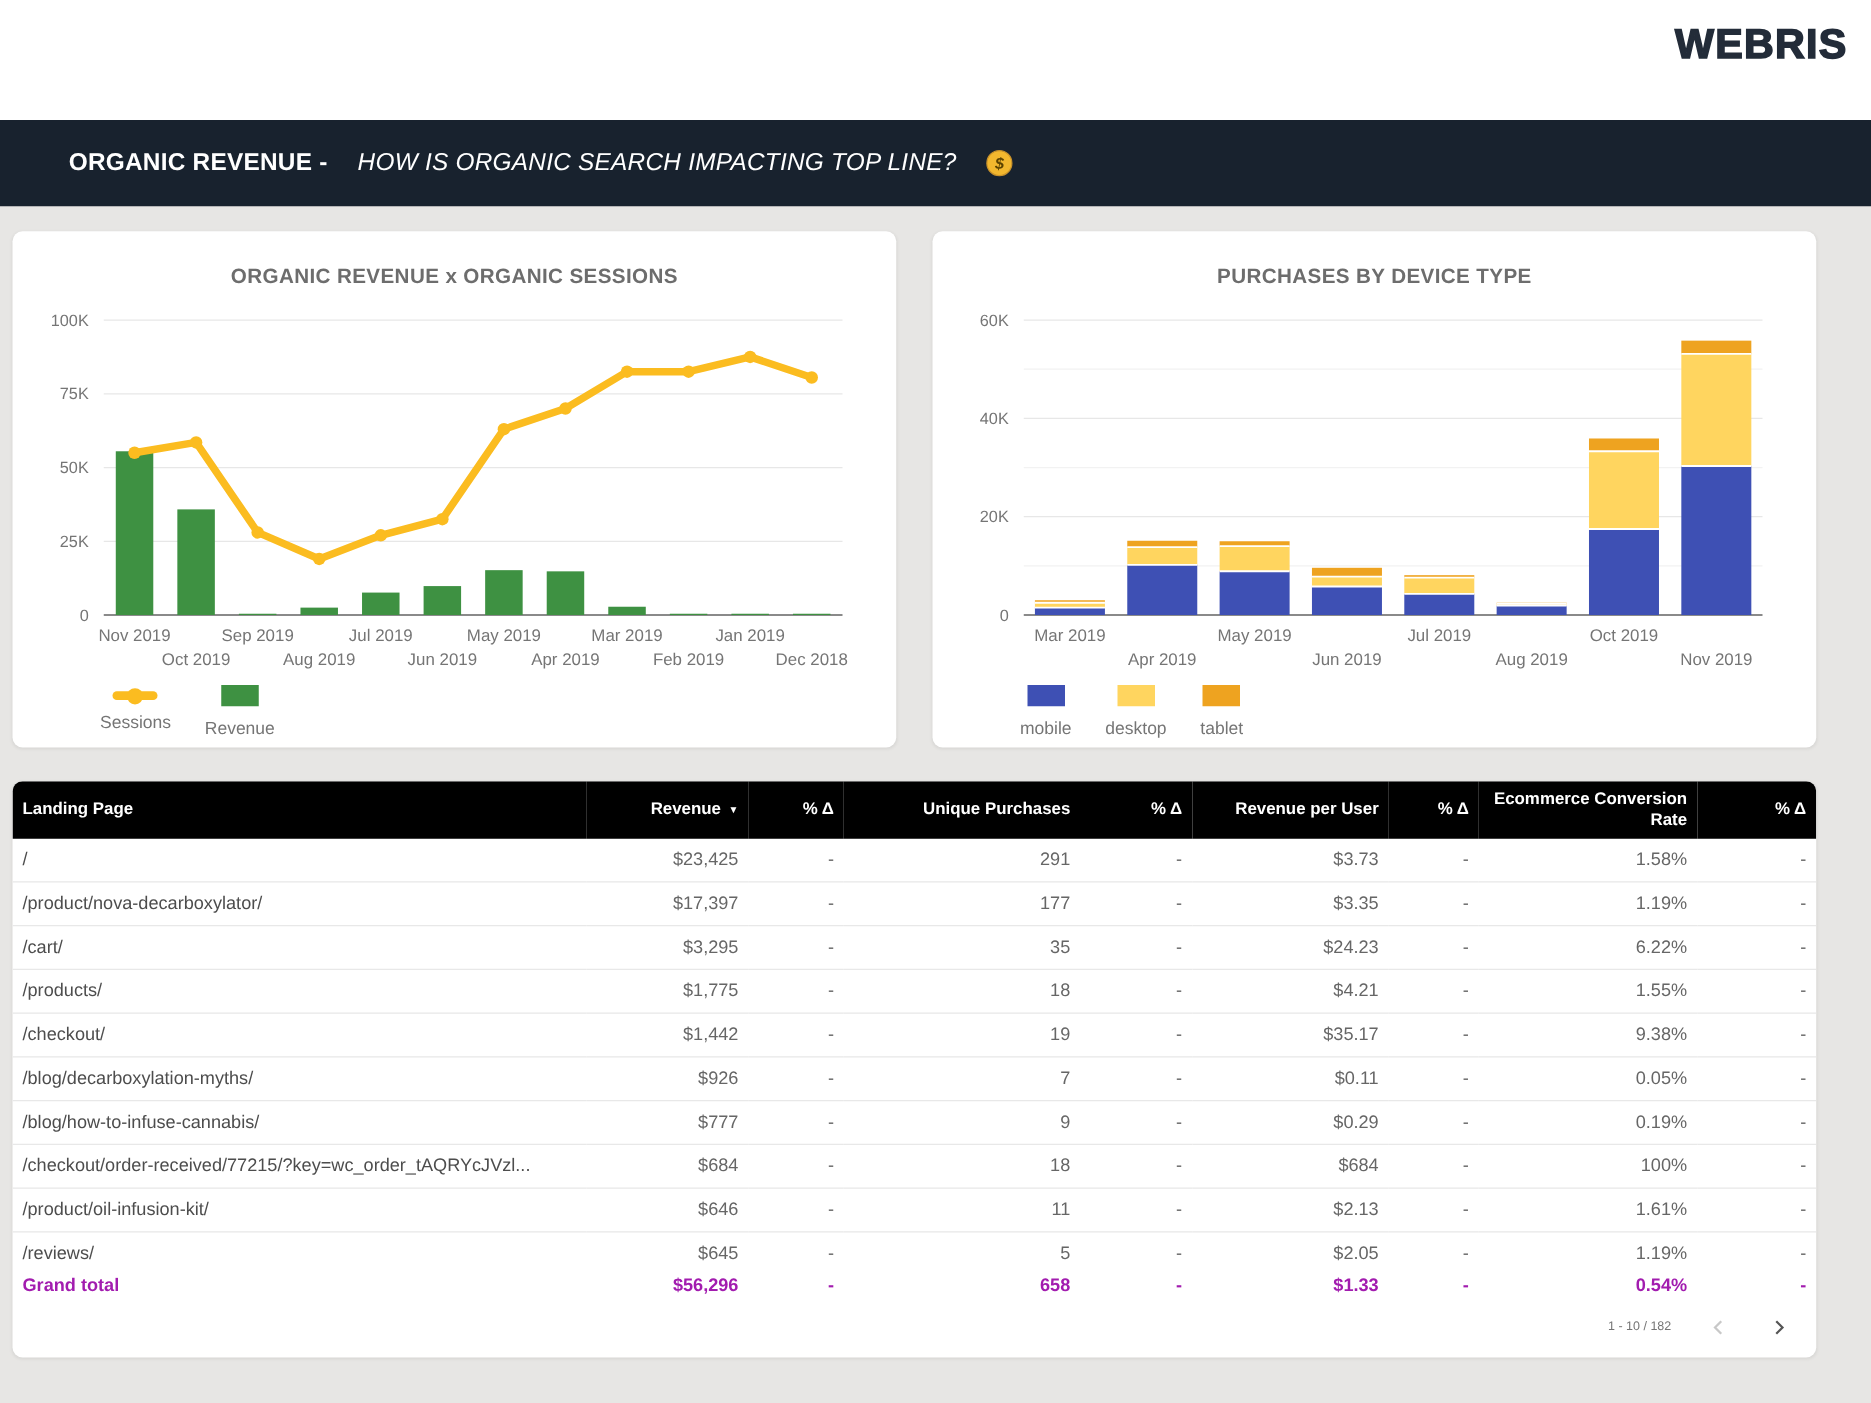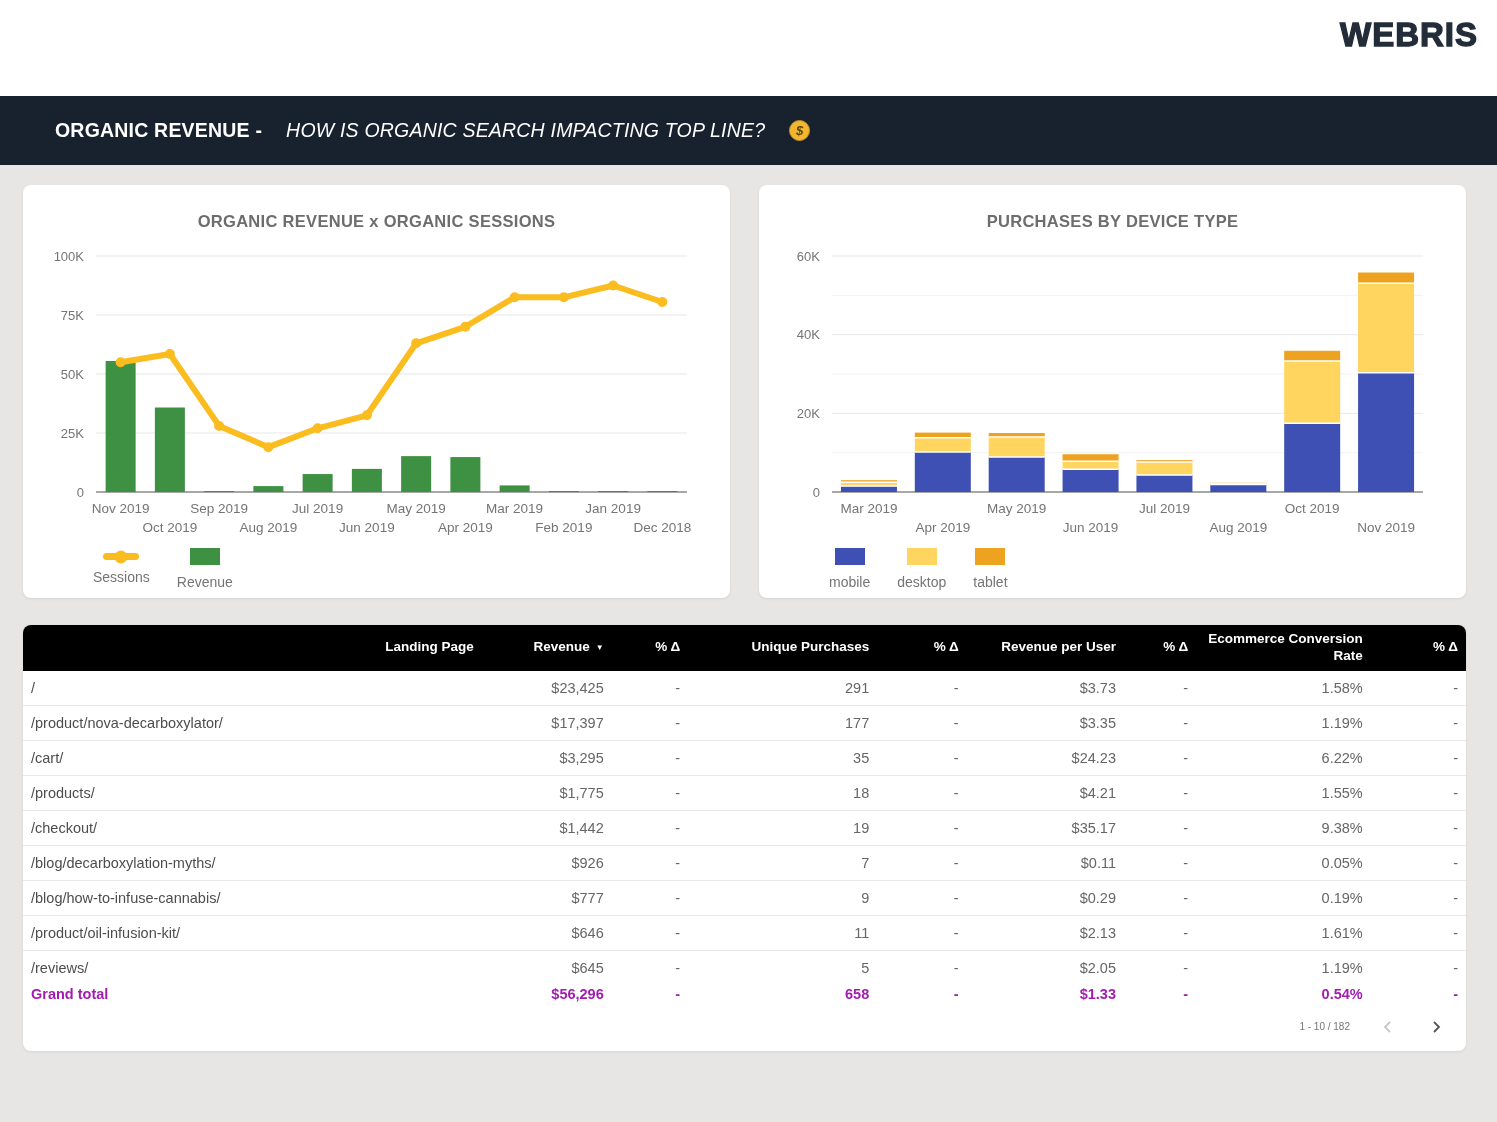--- a/index.html
+++ b/index.html
@@ -33,21 +33,21 @@
   }
   .banner .bold{font-weight:bold;text-align:center;}
   .banner .italic{font-style:italic;margin-left:24px;}
   .coin{
     display:inline-flex;width:19px;height:19px;border-radius:50%;
     background:#f2b72e;border:1px solid #c9922a;color:#5b4200;
     font-weight:bold;font-size:13px;font-style:normal;
     align-items:center;justify-content:center;margin-left:10px;
   }
   
-  .content{padding:20px 26px 0 23px;}
+  .content{padding:20px 26px 0 10px;}
   .card{background:#fff;border-radius:8px;box-shadow:0 1px 3px rgba(0,0,0,.08);}
   .charts-row{display:flex;gap:29px;}
   .chart-card{width:707px;height:413px;box-sizing:border-box;}
   .chart-title{
     text-align:center;margin-top:27px;font-size:16.5px;font-weight:bold;
     color:#6d6d6d;letter-spacing:.3px;
   }
   svg.chart{display:block;margin:9px auto 0 auto;}
   svg.chart text{font-family:"Liberation Sans",sans-serif;}
   .legend{display:flex;align-items:center;gap:27px;margin:6px 0 0 70px;}
@@ -57,21 +57,21 @@
   .sw-line{display:inline-block;width:36px;height:7px;border-radius:4px;position:relative;}
   .sw-dot{position:absolute;left:50%;top:50%;width:13px;height:13px;border-radius:50%;
     transform:translate(-50%,-50%);}
   
   .table-card{margin-top:27px;width:1443px;overflow:hidden;}
   table{width:100%;border-collapse:collapse;table-layout:fixed;}
   thead th{
     background:#000;color:#fff;font-size:13.5px;font-weight:bold;
     padding:6px 8px;text-align:right;vertical-align:middle;line-height:1.25;
   }
-  thead th.c-left{text-align:right;padding-left:8px;}
+  thead th.c-left{text-align:left;padding-left:8px;}
   .sort-arrow{font-size:8px;margin-left:6px;position:relative;top:-1px;}
   tbody td{
     font-size:14.5px;color:#666;text-align:right;
     padding:9px 8px;border-top:1px solid #e8e8e8;
     white-space:nowrap;overflow:hidden;text-overflow:ellipsis;
   }
   tbody tr:first-child td{border-top:none;}
   tbody td.c-left{text-align:left;color:#4d4d4d;padding-left:8px;}
   tr.grand td{border-top:none;font-weight:bold;color:#a21caf;padding-top:1px;padding-bottom:9px;}
   .pager{
@@ -339,20 +339,31 @@
             <td class="c-right">$777</td>
             <td class="c-right">-</td>
             <td class="c-right">9</td>
             <td class="c-right">-</td>
             <td class="c-right">$0.29</td>
             <td class="c-right">-</td>
             <td class="c-right">0.19%</td>
             <td class="c-right">-</td>
           </tr>
           <tr>
+            <td class="c-left">/checkout/order-received/77215/?key=wc_order_tAQRYcJVzl...</td>
+            <td class="c-right">$684</td>
+            <td class="c-right">-</td>
+            <td class="c-right">18</td>
+            <td class="c-right">-</td>
+            <td class="c-right">$684</td>
+            <td class="c-right">-</td>
+            <td class="c-right">100%</td>
+            <td class="c-right">-</td>
+          </tr>
+          <tr>
             <td class="c-left">/product/oil-infusion-kit/</td>
             <td class="c-right">$646</td>
             <td class="c-right">-</td>
             <td class="c-right">11</td>
             <td class="c-right">-</td>
             <td class="c-right">$2.13</td>
             <td class="c-right">-</td>
             <td class="c-right">1.61%</td>
             <td class="c-right">-</td>
           </tr>

